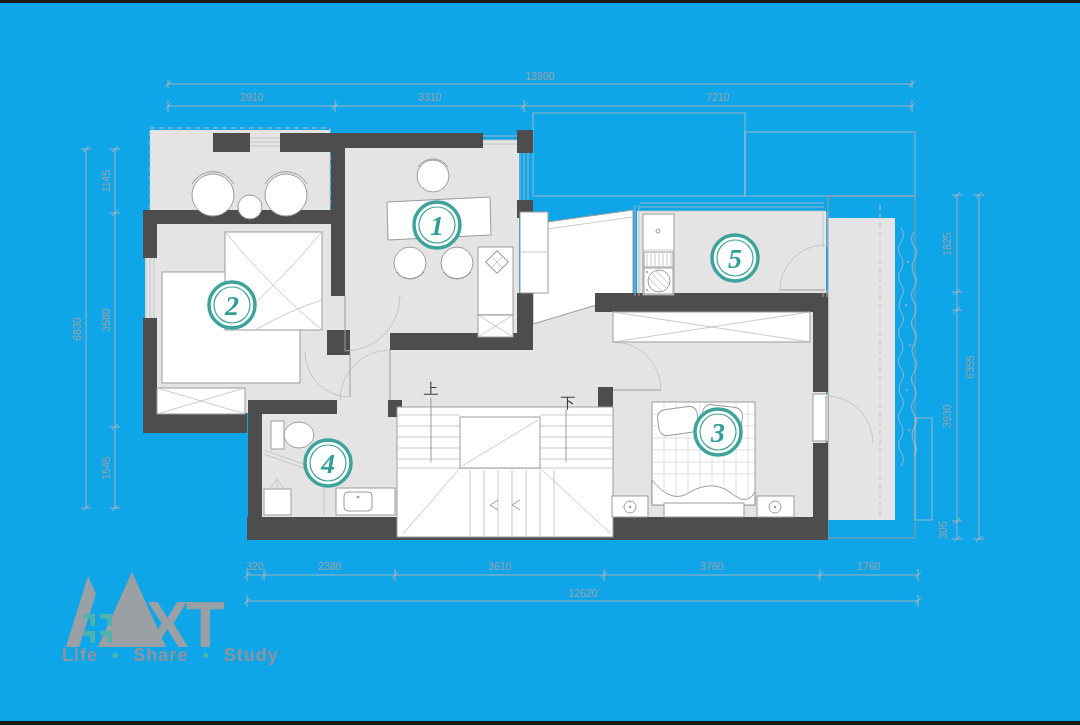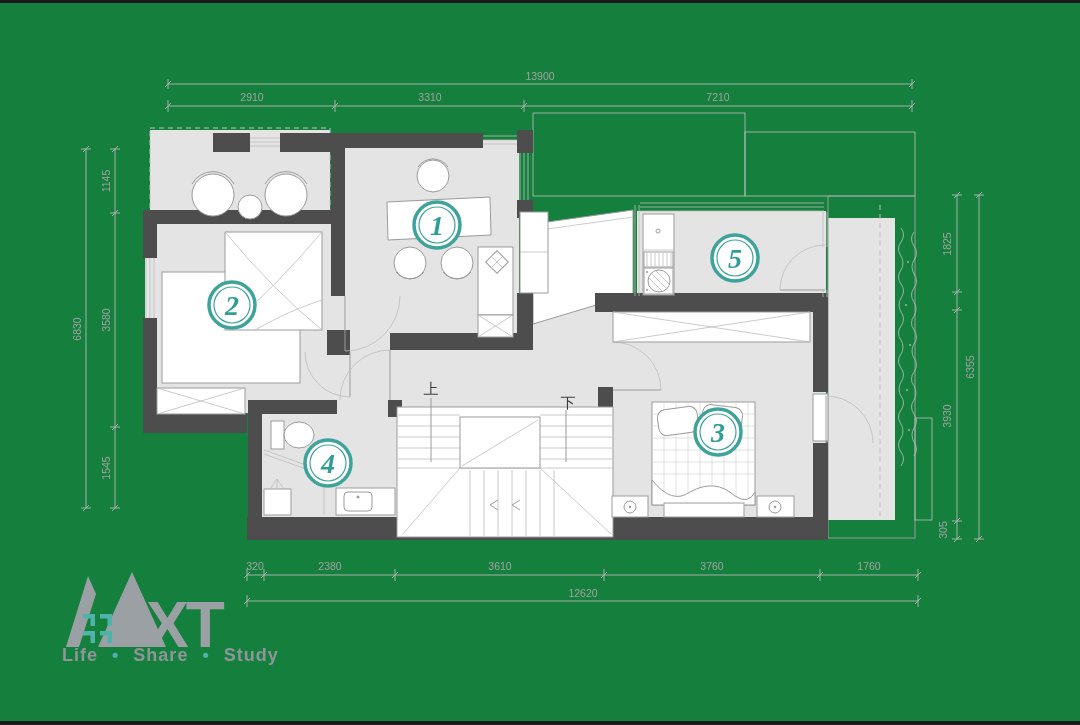--- a/index.html
+++ b/index.html
@@ -1,16 +1,16 @@
 <!DOCTYPE html>
 <html><head>
 <meta charset="utf-8">
 <style>
   html,body{margin:0;padding:0;background:#ffffff;}
-  .sheet{position:relative;width:1080px;height:725px;background:#15803d;overflow:hidden;
+  .sheet{position:relative;width:1080px;height:725px;background:#0ea5e9;overflow:hidden;
          font-family:"Liberation Sans",sans-serif;}
   .edgebar{position:absolute;left:0;width:1080px;background:#1a1a1a;}
   .edgebar.top{top:0;height:3px;}
   .edgebar.bottom{bottom:0;height:4px;}
   svg{position:absolute;left:0;top:0;}
 
   .wall{fill:#4d4d4d;stroke:none;}
   .flr{fill:#e4e4e5;stroke:none;}
   .wht{fill:#ffffff;stroke:#9b9b9b;stroke-width:1;}
   .ln{fill:none;stroke:#9b9b9b;stroke-width:1;}

